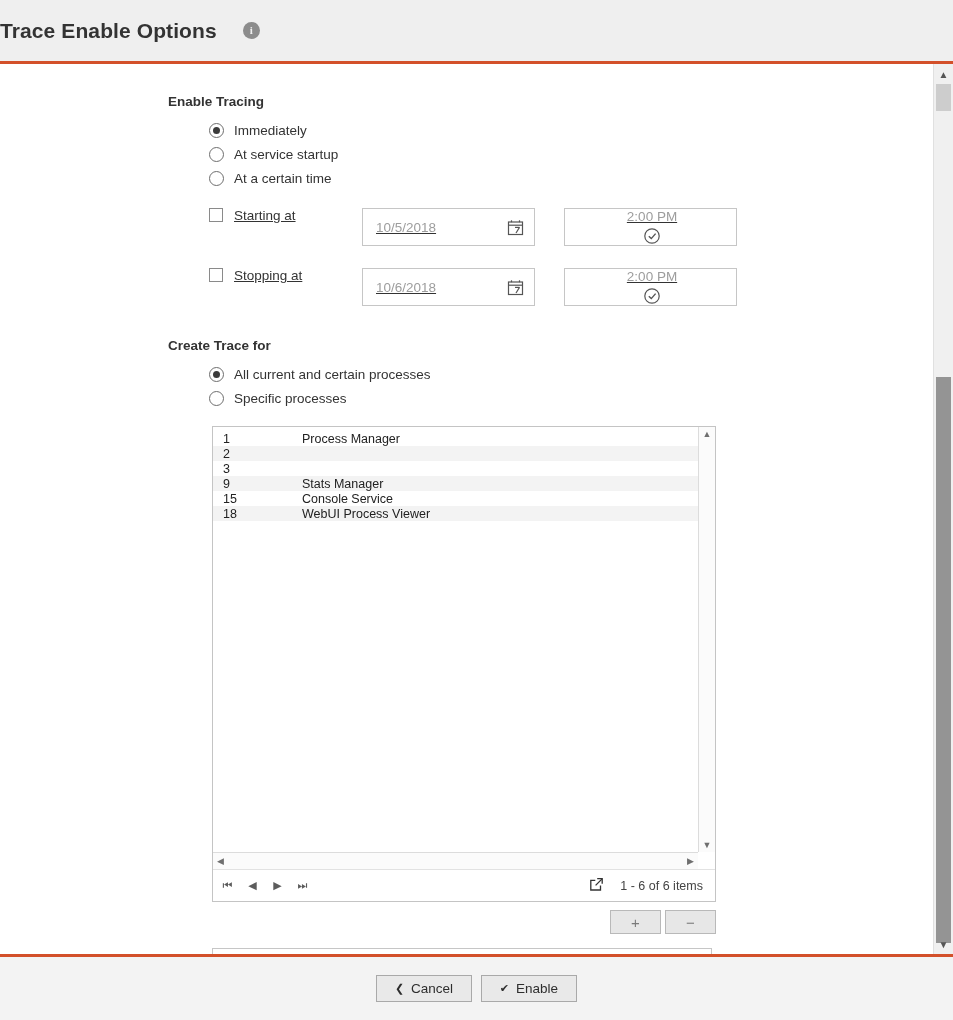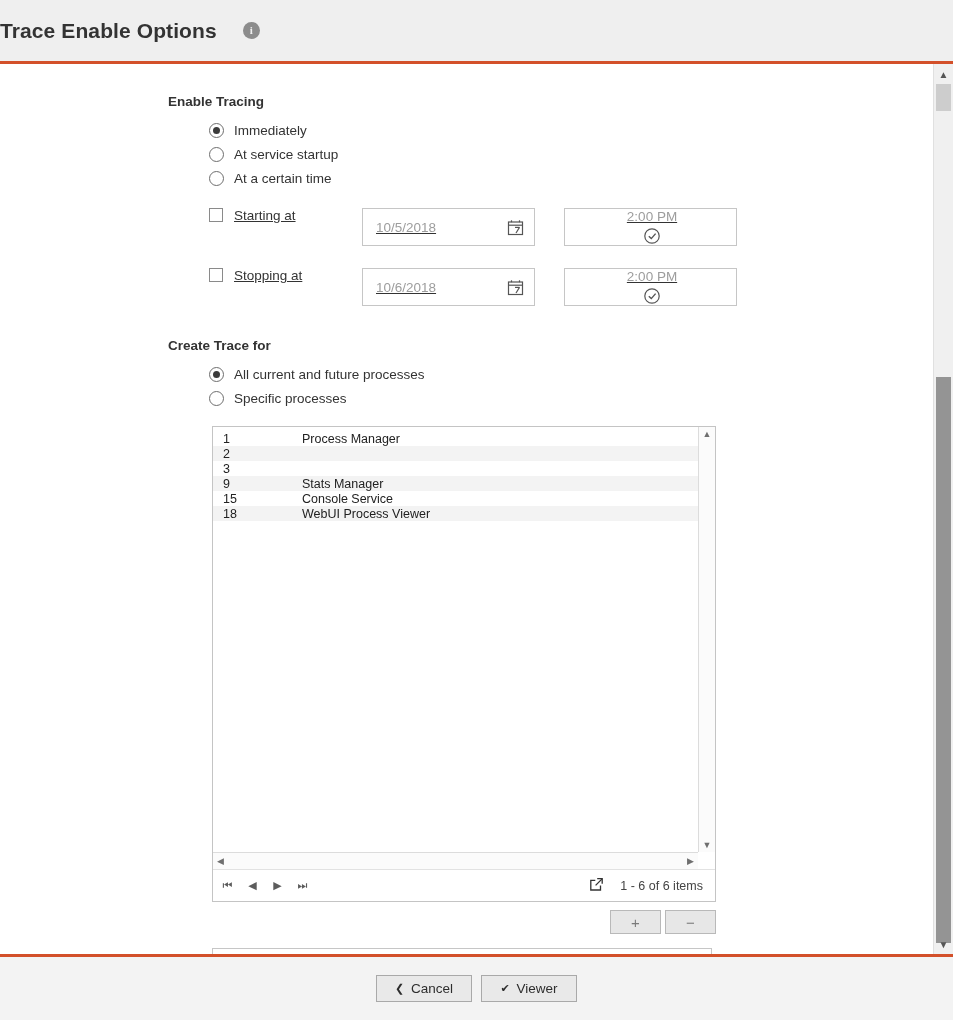--- a/index.html
+++ b/index.html
@@ -414,21 +414,21 @@
               <polyline points="5.8,9.2 8.3,11.6 12.6,6.6" stroke-width="1.4"></polyline>
             </svg>
           </span>
         </div>
       </div>
 
       <div class="section-title" style="margin-top:32px;">Create Trace for</div>
 
       <div class="radio-row">
         <div class="radio checked"></div>
-        <div class="radio-label">All current and future processes</div>
+        <div class="radio-label">All current and certain processes</div>
       </div>
       <div class="radio-row">
         <div class="radio"></div>
         <div class="radio-label">Specific processes</div>
       </div>
 
       <div class="list-wrap">
         <div class="list-scroll">
           <div class="list-inner">
             <div class="list-row">
@@ -501,17 +501,17 @@
     </div>
   </div>
 
   <div class="footer">
     <div class="btn">
       <span class="gl">❮</span>
       <span>Cancel</span>
     </div>
     <div class="btn">
       <span class="gl">✔</span>
-      <span>Viewer</span>
+      <span>Enable</span>
     </div>
   </div>
 
 </div>
 
 </body></html>

